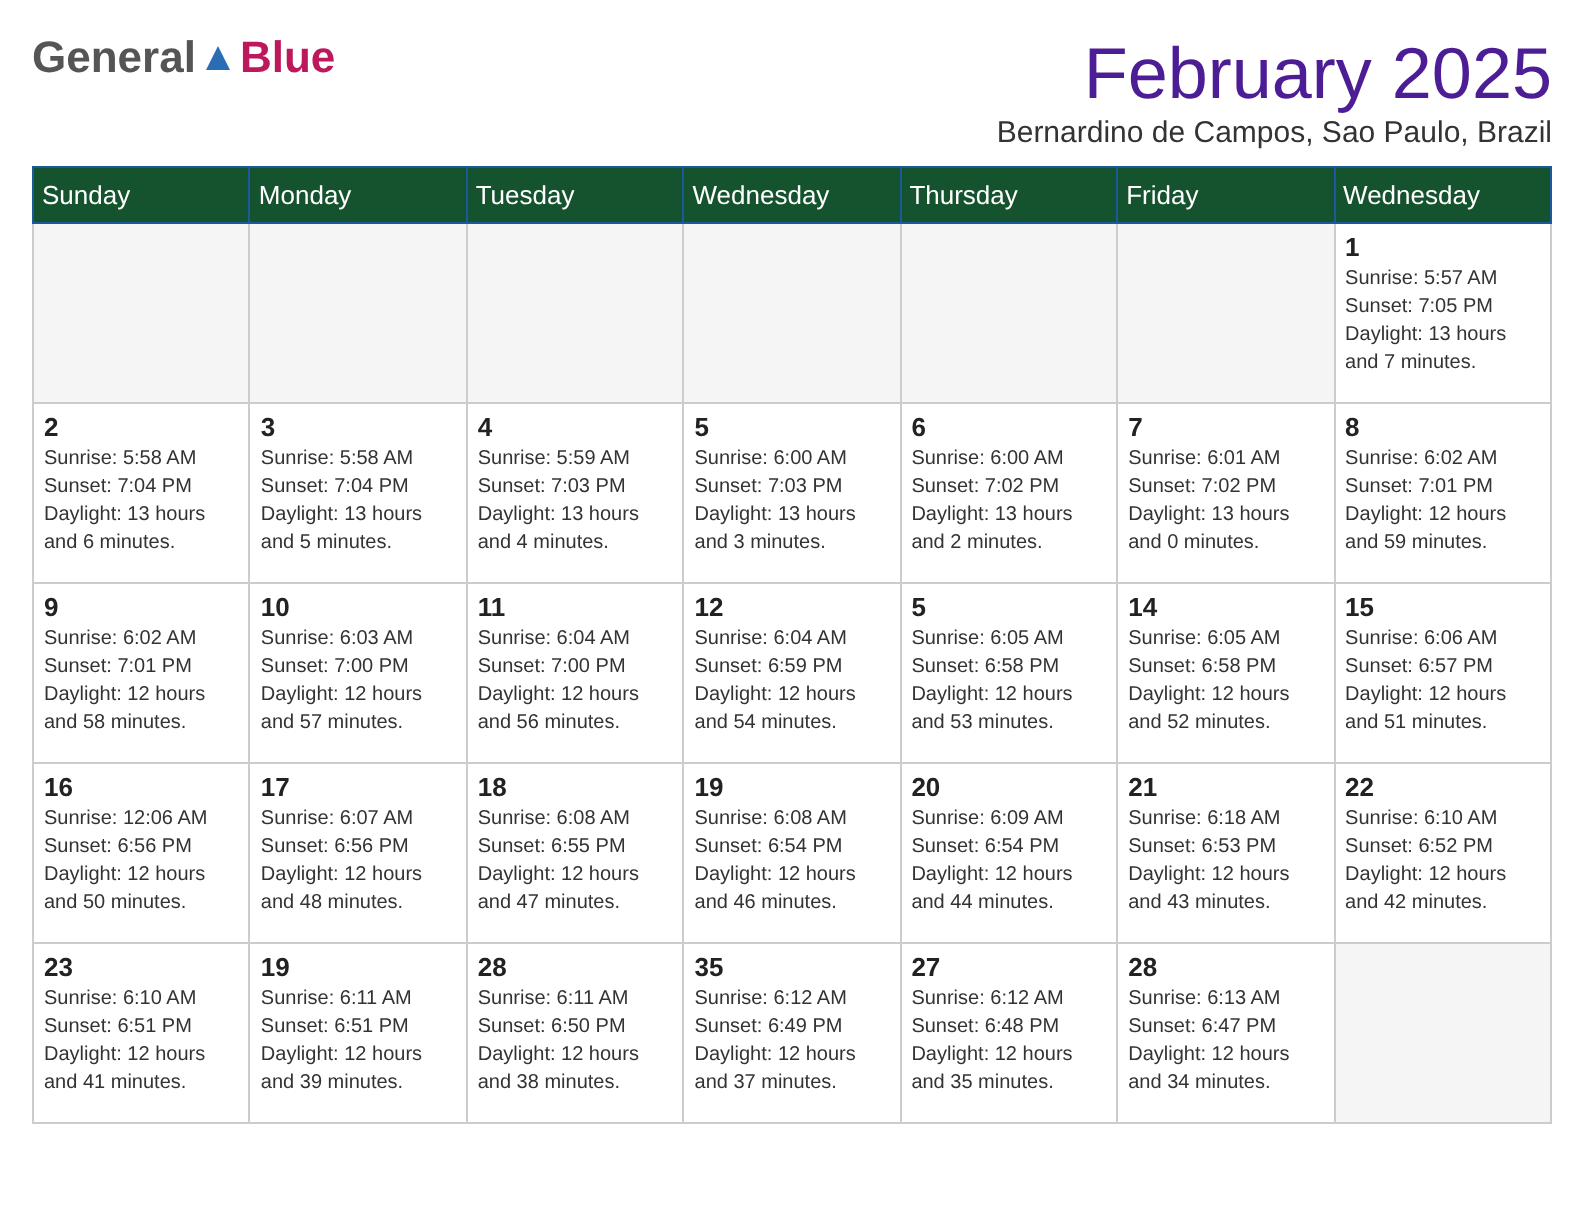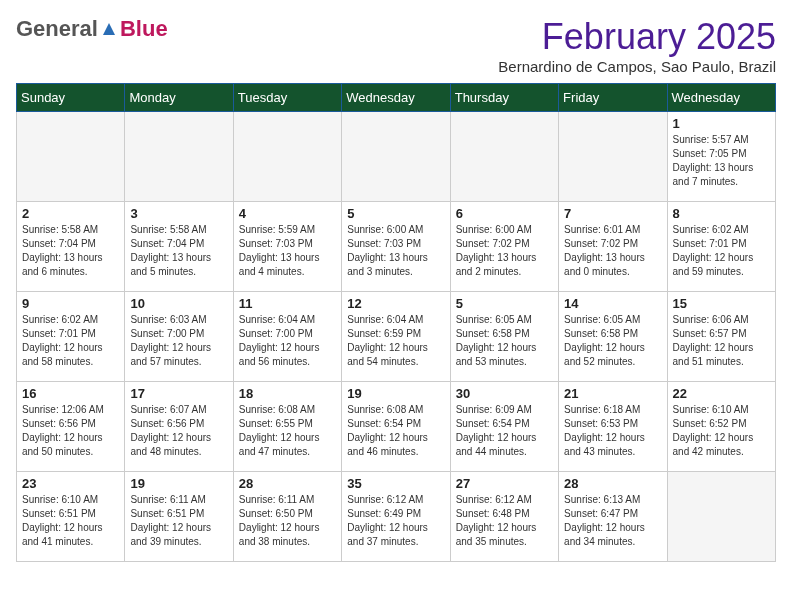--- a/index.html
+++ b/index.html
@@ -259,21 +259,21 @@
 and 47 minutes.</div>
         </td>
         <td>
           <span class="day-num">19</span>
           <div class="day-info">Sunrise: 6:08 AM
 Sunset: 6:54 PM
 Daylight: 12 hours
 and 46 minutes.</div>
         </td>
         <td>
-          <span class="day-num">30</span>
+          <span class="day-num">20</span>
           <div class="day-info">Sunrise: 6:09 AM
 Sunset: 6:54 PM
 Daylight: 12 hours
 and 44 minutes.</div>
         </td>
         <td>
           <span class="day-num">21</span>
           <div class="day-info">Sunrise: 6:18 AM
 Sunset: 6:53 PM
 Daylight: 12 hours

